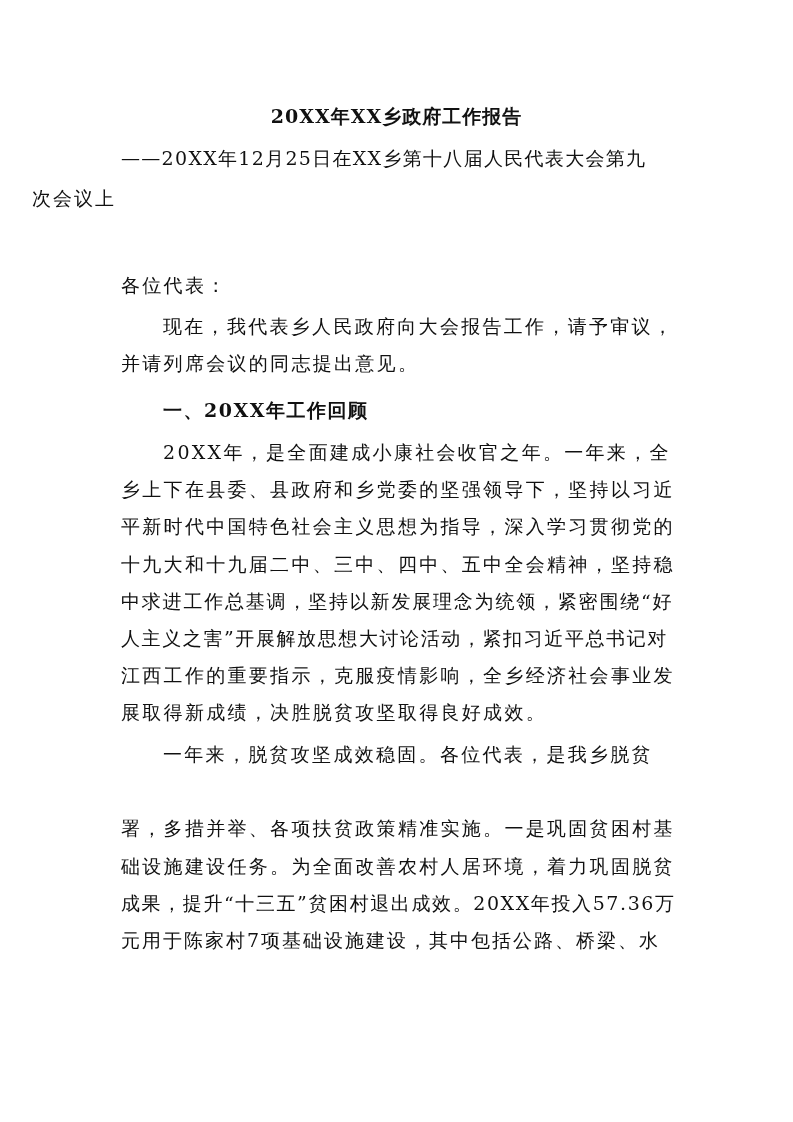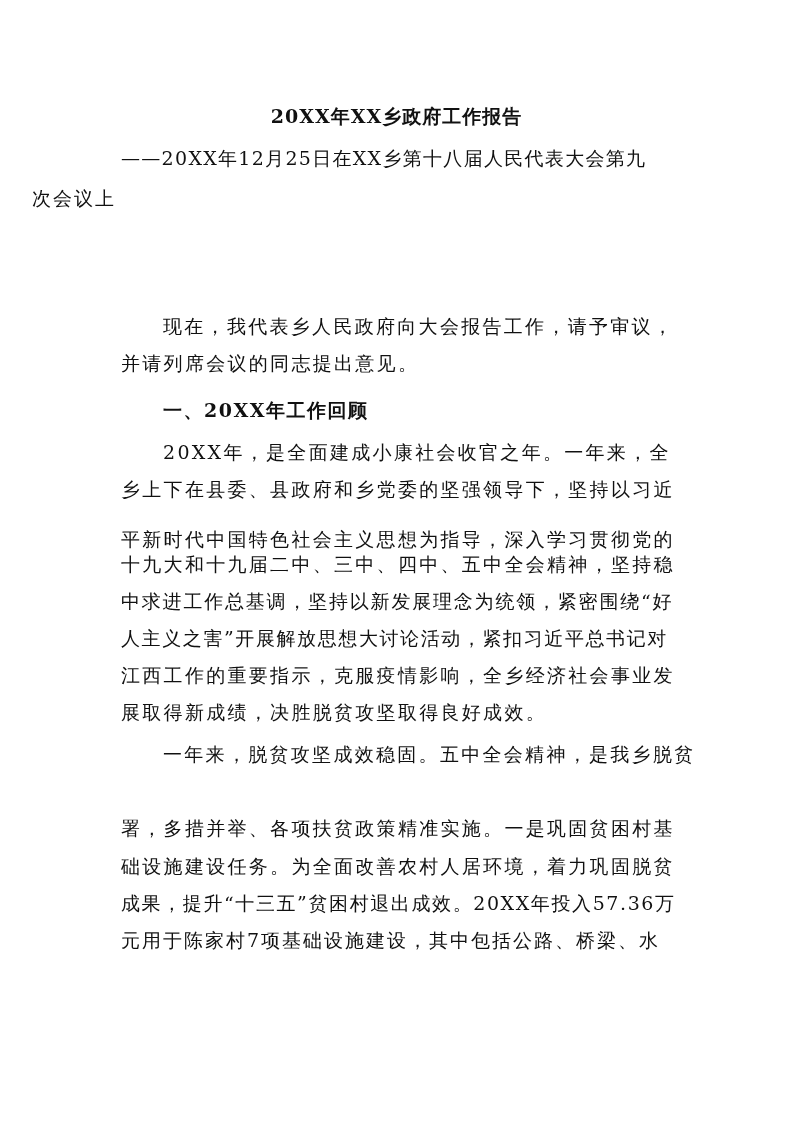--- a/index.html
+++ b/index.html
@@ -17,33 +17,34 @@
 </style>
 </head>
 <body>
 
 <div class="page">
   <div class="title">20XX年XX乡政府工作报告</div>
 
   <div class="line sub1" style="top:146px;">——20XX年12月25日在XX乡第十八届人民代表大会第九</div>
   <div class="line center" style="top:186px;letter-spacing:2px;">次会议上</div>
 
+  <div class="line" style="top:273px;">各位代表：</div>
 
   <div class="line indent" style="top:314px;">现在，我代表乡人民政府向大会报告工作，请予审议，</div>
   <div class="line" style="top:351px;">并请列席会议的同志提出意见。</div>
 
   <div class="line indent bold" style="top:398px;letter-spacing:1.5px;">一、20XX年工作回顾</div>
 
   <div class="line indent" style="top:440px;">20XX年，是全面建成小康社会收官之年。一年来，全</div>
   <div class="line" style="top:477px;">乡上下在县委、县政府和乡党委的坚强领导下，坚持以习近</div>
-  <div class="line" style="top:514px;margin-top:13px;">平新时代中国特色社会主义思想为指导，深入学习贯彻党的</div>
+  <div class="line" style="top:514px;">平新时代中国特色社会主义思想为指导，深入学习贯彻党的</div>
   <div class="line" style="top:552px;">十九大和十九届二中、三中、四中、五中全会精神，坚持稳</div>
   <div class="line" style="top:589px;letter-spacing:1.8px;">中求进工作总基调，坚持以新发展理念为统领，紧密围绕“好</div>
   <div class="line" style="top:626px;letter-spacing:1.6px;">人主义之害”开展解放思想大讨论活动，紧扣习近平总书记对</div>
   <div class="line" style="top:663px;text-align:right;">江西工作的重要指示，克服疫情影响，全乡经济社会事业发</div>
   <div class="line" style="top:700px;">展取得新成绩，决胜脱贫攻坚取得良好成效。</div>
 
-  <div class="line indent" style="top:742px;">一年来，脱贫攻坚成效稳固。五中全会精神，是我乡脱贫</div>
+  <div class="line indent" style="top:742px;">一年来，脱贫攻坚成效稳固。各位代表，是我乡脱贫</div>
   <div class="line" style="top:816px;">署，多措并举、各项扶贫政策精准实施。一是巩固贫困村基</div>
   <div class="line" style="top:854px;">础设施建设任务。为全面改善农村人居环境，着力巩固脱贫</div>
   <div class="line" style="top:891px;letter-spacing:1.6px;">成果，提升“十三五”贫困村退出成效。20XX年投入57.36万</div>
   <div class="line" style="top:928px;letter-spacing:2px;">元用于陈家村7项基础设施建设，其中包括公路、桥梁、水</div>
 </div>
 
 </body></html>

